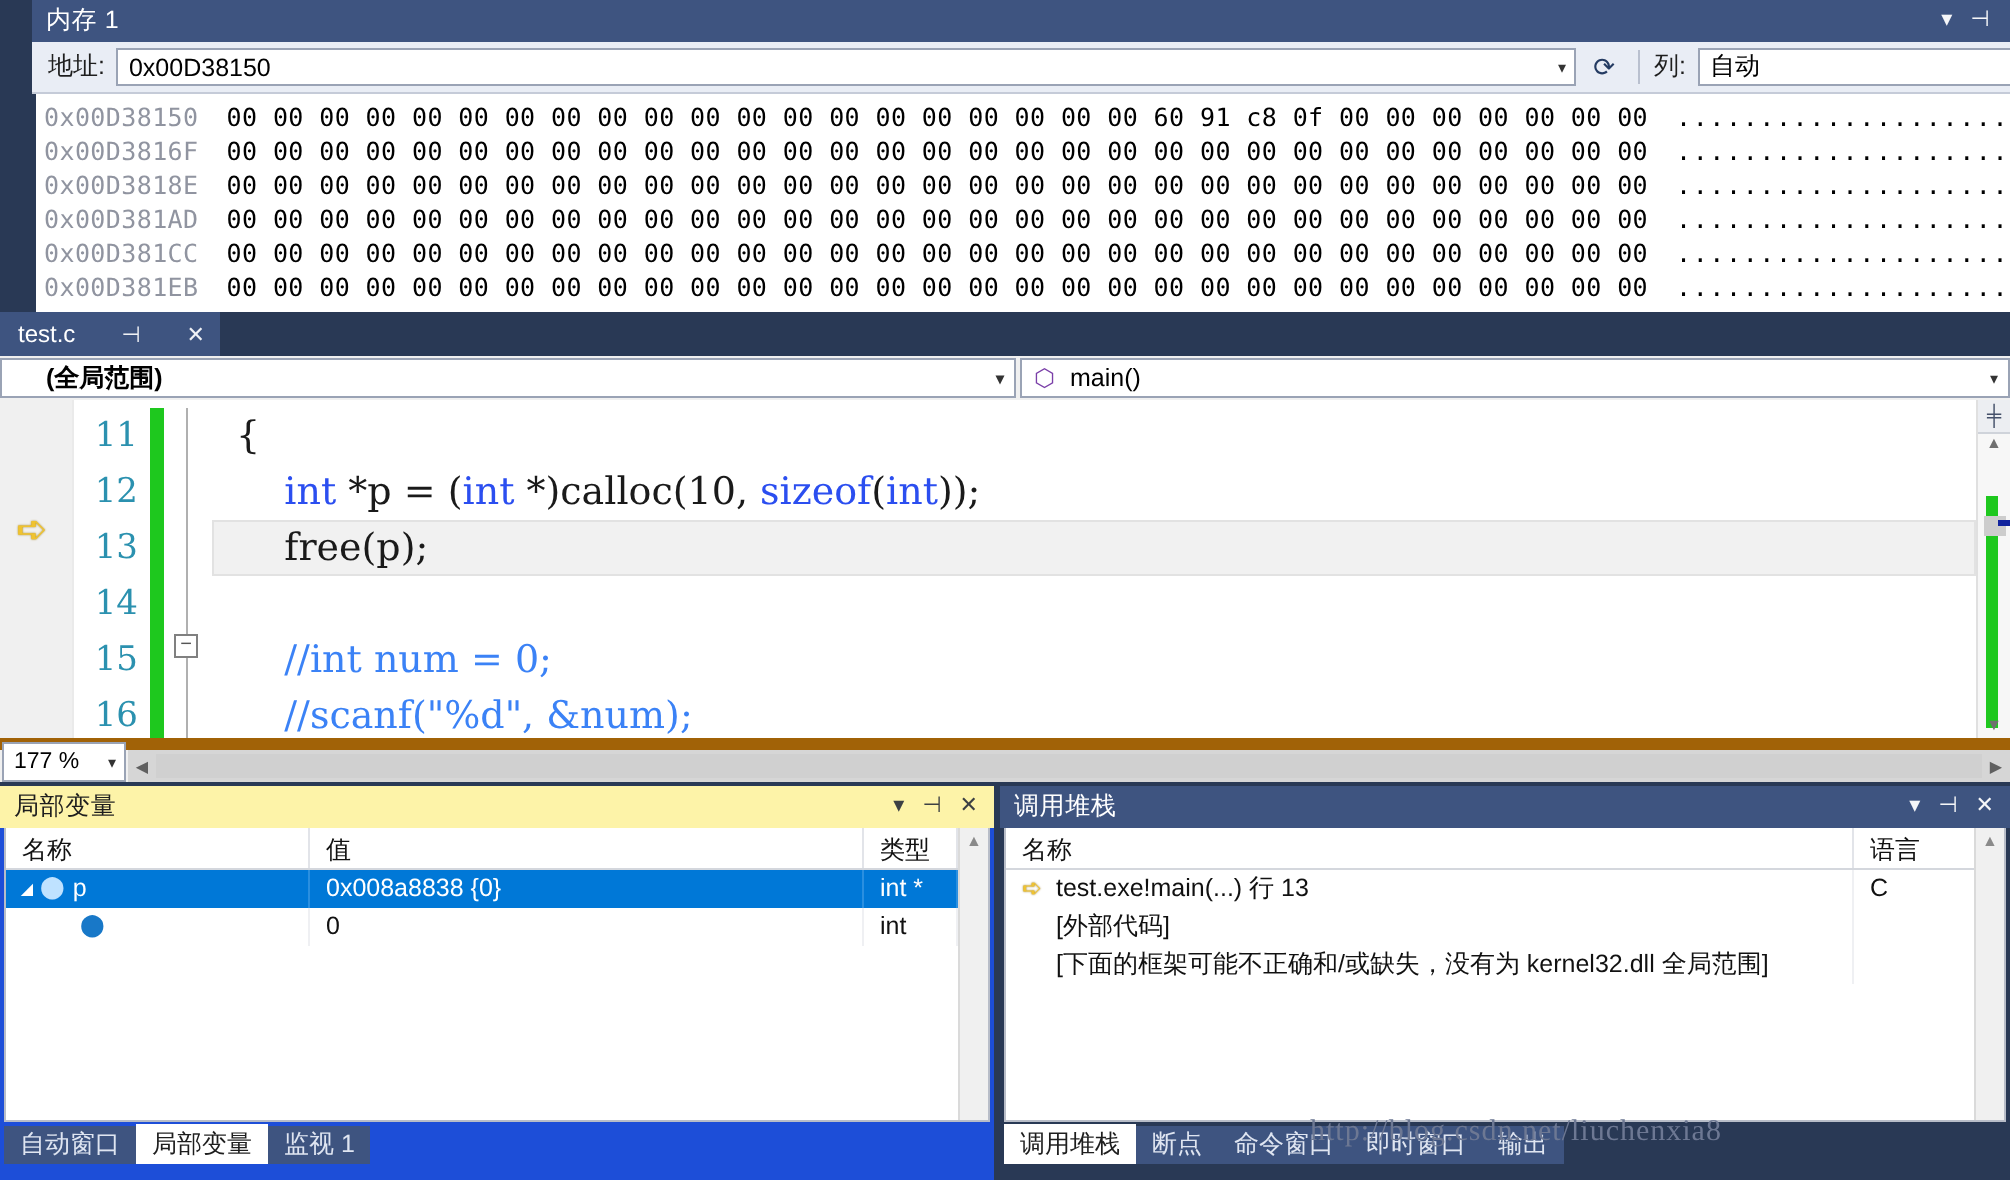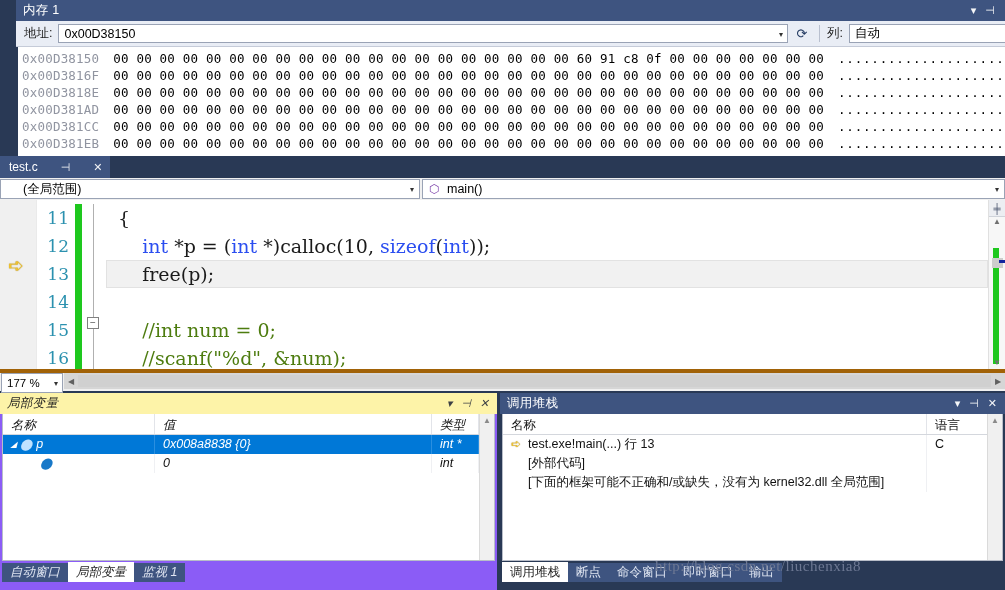--- a/index.html
+++ b/index.html
@@ -95,21 +95,21 @@
 
   #editor-navbar {
     height: 22px; display: flex; align-items: center;
     background: #f0f0f0;
   }
   .nav-combo {
     height: 20px; background: #ffffff; border: 1px solid #9aa3b5;
     display: flex; align-items: center; position: relative;
     font-size: 12.5px; color: #000;
   }
-  #nav-scope { width: 420px; padding-left: 22px; }
+  #nav-scope { width: 508px; padding-left: 22px; font-weight: bold; }
   #nav-member { flex: 1; padding-left: 24px; margin-left: 2px; }
   .nav-combo .arrow { position: absolute; right: 5px; font-size: 8px; color: #333; }
   .cube-ic {
     position: absolute; left: 6px; top: 50%; transform: translateY(-50%);
     color: #7a3fa8; font-size: 12px;
   }
 
   #editor-area {
     height: 169px; background: #ffffff; display: flex; position: relative;
     overflow: hidden;
@@ -141,57 +141,56 @@
     color: #555; font-size: 10px; line-height: 10px; text-align: center;
   }
   .code-lines {
     flex: 1; padding-top: 4px; position: relative;
     font-family: "DejaVu Serif", serif; font-size: 19px;
     white-space: pre;
   }
   .code-lines .ln { height: 28px; line-height: 28px; padding-left: 12px; }
   .code-lines .ln.current { background: #f1f1f1; box-shadow: inset 0 0 0 1px #e2e2e2; }
   .kw { color: #2b4ef0; }
-  .cmt { color: #4d7c0f; }
+  .cmt { color: #3b82f6; }
   .txt { color: #1a1a1a; }
 
   .editor-vscroll {
     width: 17px; flex: none; background: #f7f7f7; position: relative;
     border-left: 1px solid #e0e0e0;
   }
   .split-btn {
     height: 17px; background: #eceef2; border-bottom: 1px solid #cfd3da;
     color: #44506a; font-size: 10px; text-align: center; line-height: 17px;
   }
   .ev-ar { text-align: center; font-size: 8px; color: #707070; }
   .ev-track { position: absolute; left: 0; right: 0; top: 34px; bottom: 18px; }
   .ev-green { position: absolute; left: 4px; top: 14px; width: 6px; height: 116px; background: #1ec81e; }
   .ev-thumb { position: absolute; left: 3px; top: 24px; width: 11px; height: 10px; background: #cdcdcd; }
   .ev-caret { position: absolute; left: 10px; top: 26px; width: 7px; height: 3px; background: #12249e; }
 
   #editor-statusbar {
-    height: 22px; background: #f0f0f0; display: flex; align-items: flex-start;
-    border-top: 4px solid #a16207;
+    height: 22px; background: #f0f0f0; display: flex; align-items: flex-end;
+    border-top: 6px solid #a16207;
   }
   .zoom-combo {
     width: 62px; height: 20px; margin: 0 1px 0 1px;
     background: #ffffff; border: 1px solid #9aa3b5;
     display: flex; align-items: center; position: relative;
     font-size: 11.5px; color: #000; padding-left: 5px;
   }
   .zoom-combo .arrow { position: absolute; right: 4px; font-size: 8px; color: #333; }
   .hscroll { flex: 1; height: 16px; background: #d6d6d6; display: flex; align-items: center; }
   .hscroll .ar { width: 14px; text-align: center; font-size: 8px; color: #606060; }
   .hscroll .thumb { flex: 1; height: 12px; background: #d0d0d0; }
 
   
   #locals-window {
     position: absolute; left: 0; top: 393px; width: 497px; height: 197px;
-    background: #8b5cf6;
-    font-style: italic;
+    background: #1d4ed8;
   }
   #callstack-window {
     position: absolute; left: 500px; top: 393px; width: 505px; height: 197px;
     background: #293955;
   }
   .grid-wrap {
     background: #ffffff; display: flex; flex-direction: column;
     height: 147px; margin: 0 2px; border: 1px solid #b8bdc8; border-top: none;
   }
   .grid-header {

